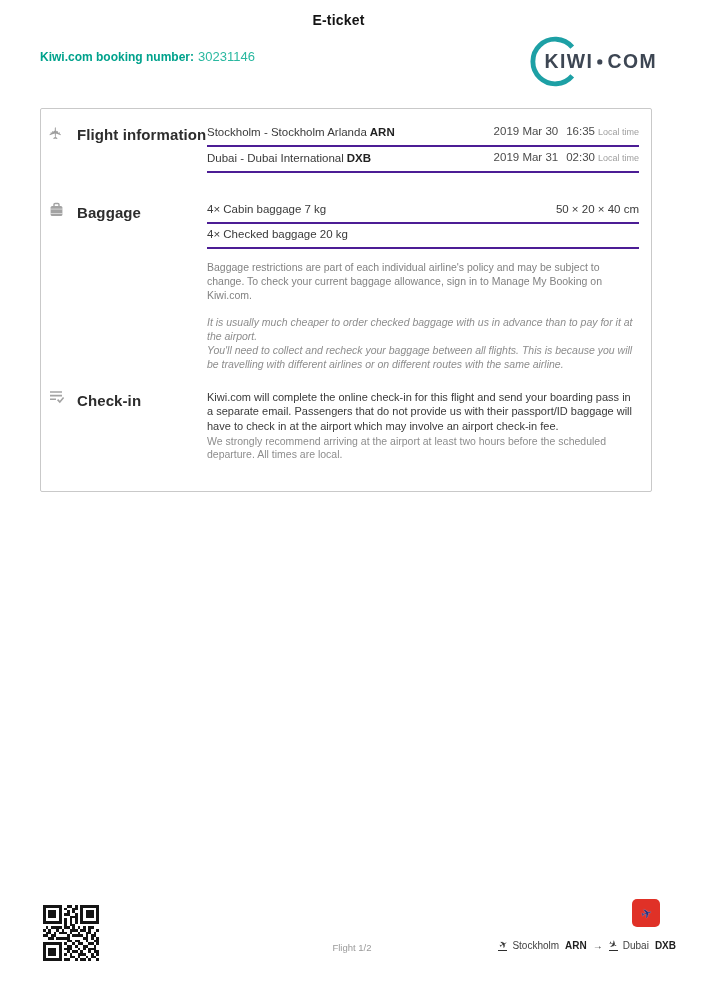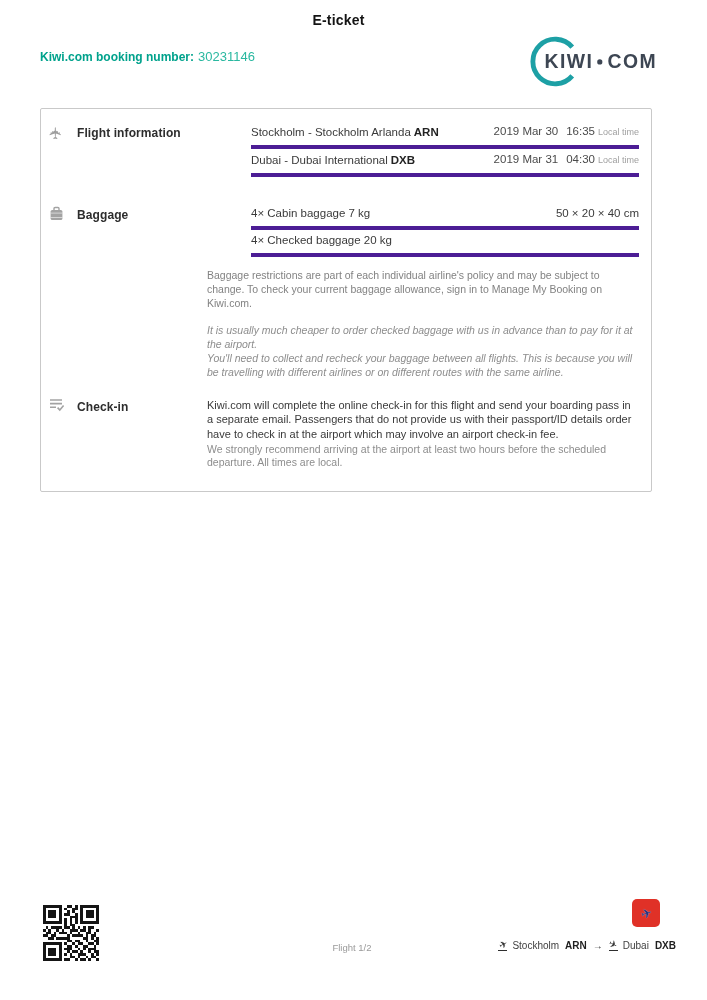--- a/index.html
+++ b/index.html
@@ -21,26 +21,26 @@
   .kiwi-logo{position:absolute;top:35px;right:50px;width:128px;height:53px;}
   
   .card{
     position:absolute;left:40px;top:108px;width:612px;height:384px;
     border:1px solid #c9c9c9;border-radius:2px;background:#fff;
     box-sizing:border-box;padding:12px 12px 8px 8px;overflow:hidden;
   }
   .section{display:grid;grid-template-columns:28px 130px 1fr;align-items:start;}
   .sec-icon{color:#9e9e9e;padding-top:3px;}
   .icon-plane{display:inline-block;font-size:16px;line-height:14px;transform:rotate(-90deg);color:#9e9e9e;}
-  .sec-label{font-size:12px;font-weight:bold;color:#2d2d2d;padding-top:5px;letter-spacing:.1px;}
+  .sec-label{font-size:15px;font-weight:bold;color:#2d2d2d;padding-top:5px;letter-spacing:.1px;}
   .sec-body{min-width:0;}
   .row{
     display:flex;justify-content:space-between;align-items:center;
-    padding:4px 0 6px;border-bottom:4px solid #4c1d95;
-    font-size:11.5px;color:#3a3a3a;line-height:13px;margin-left:44px;
+    padding:4px 0 6px;border-bottom:2px solid #4c1d95;
+    font-size:11.5px;color:#3a3a3a;line-height:13px;
   }
   .row .code{font-weight:bold;color:#222;margin-left:3px;}
   .row-right{white-space:nowrap;color:#4a4a4a;}
   .row-right .time{margin-left:8px;}
   .row-right .local{margin-left:3px;font-size:9px;color:#a0a0a0;}
   .dims{color:#3a3a3a;}
   .flightno{margin-top:8px;font-size:10.5px;font-style:italic;color:#8d8d8d;}
   .flightno .airline{margin-left:18px;}
   .note{margin-top:12px;font-size:10.5px;color:#828282;line-height:1.33;}
   .note-it{margin-top:13px;font-size:10.5px;color:#8d8d8d;font-style:italic;line-height:1.33;}
@@ -109,21 +109,21 @@
         </div>
         <div class="row-right">
           <span class="date">2019 Mar 30</span><span class="time">16:35</span><span class="local">Local time</span>
         </div>
       </div>
       <div class="row">
         <div class="row-left">
           <span>Dubai - Dubai International</span><span class="code">DXB</span>
         </div>
         <div class="row-right">
-          <span class="date">2019 Mar 31</span><span class="time">04:30</span><span class="local">Local time</span>
+          <span class="date">2019 Mar 31</span><span class="time">02:30</span><span class="local">Local time</span>
         </div>
       </div>
     </div>
   </div>
 
   <div class="section sec-baggage">
     <div class="sec-icon">
       <svg class="svg-icon" width="15" height="16" viewBox="0 0 15 16">
         <path d="M5 4 V2.6 a1.1 1.1 0 0 1 1.1 -1.1 h2.8 a1.1 1.1 0 0 1 1.1 1.1 V4" fill="none" stroke="#a3a3a3" stroke-width="1.4"></path>
         <rect x="1.6" y="4" width="11.8" height="10" rx="1.6" fill="#a3a3a3"></rect>
@@ -153,21 +153,21 @@
     <div class="sec-icon">
       <svg class="svg-icon" width="16" height="14" viewBox="0 0 16 14">
         <line x1="1" y1="2" x2="13" y2="2" stroke="#a3a3a3" stroke-width="1.6"></line>
         <line x1="1" y1="5.6" x2="13" y2="5.6" stroke="#a3a3a3" stroke-width="1.6"></line>
         <line x1="1" y1="9.2" x2="7" y2="9.2" stroke="#a3a3a3" stroke-width="1.6"></line>
         <path d="M8.6 9.6 l2.2 2.4 L14.6 7.6" fill="none" stroke="#a3a3a3" stroke-width="1.6"></path>
       </svg>
     </div>
     <div class="sec-label">Check-in</div>
     <div class="sec-body">
-      <div class="body-text">Kiwi.com will complete the online check-in for this flight and send your boarding pass in a separate email. Passengers that do not provide us with their passport/ID details order have to check in at the airport which may involve an airport check-in fee.</div>
+      <div class="body-text">Kiwi.com will complete the online check-in for this flight and send your boarding pass in a separate email. Passengers that do not provide us with their passport/ID baggage will have to check in at the airport which may involve an airport check-in fee.</div>
       <div class="body-note">We strongly recommend arriving at the airport at least two hours before the scheduled departure. All times are local.</div>
     </div>
   </div>
 
 </div>
 
 <div class="qr">
     <div class="on"></div>
     <div class="on"></div>
     <div class="on"></div>

